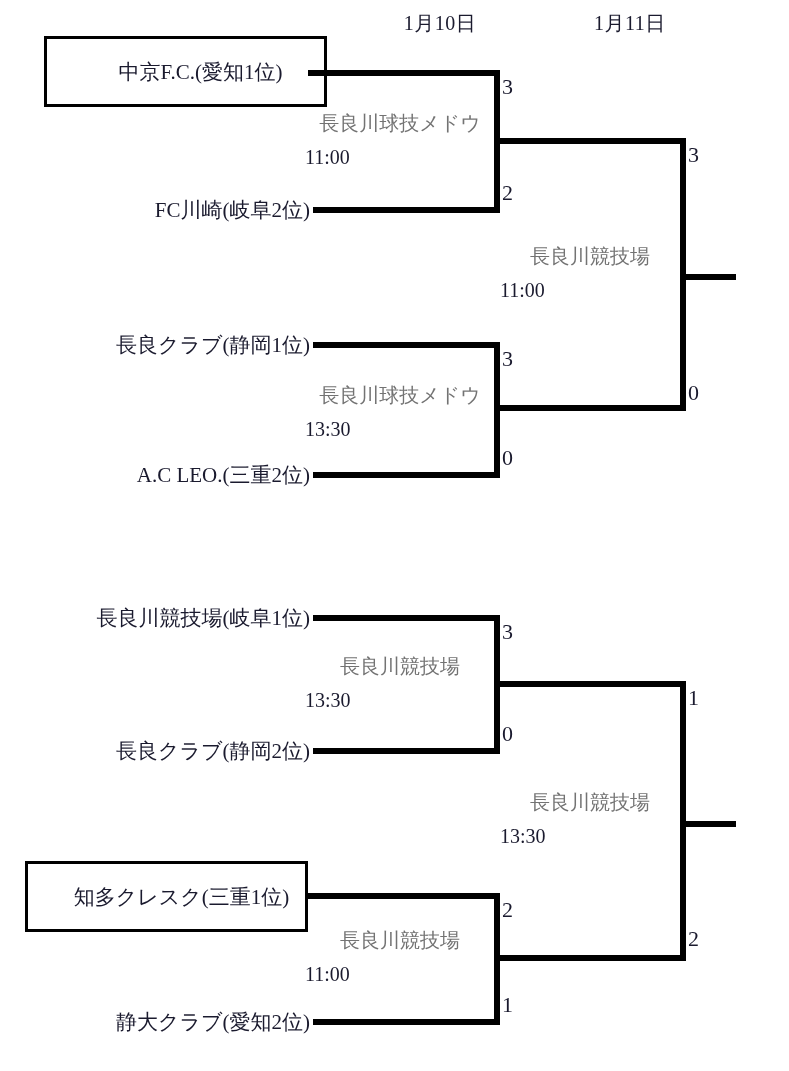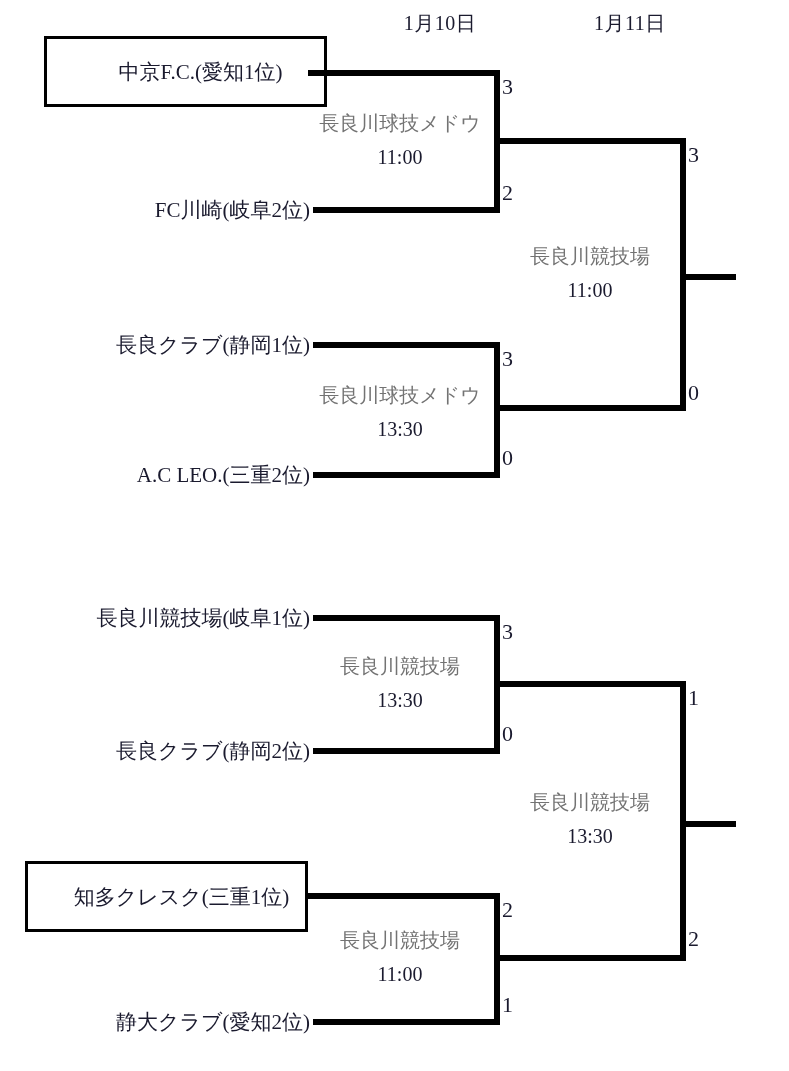--- a/index.html
+++ b/index.html
@@ -67,21 +67,21 @@
     font-size: 20px;
     color: #737373;
     white-space: nowrap;
     text-align: center;
   }
   .time-label {
     position: absolute;
     font-size: 20px;
     color: #1a1a2e;
     white-space: nowrap;
-    text-align: center;
+    text-align: left;
   }
   .score-label {
     position: absolute;
     font-size: 22px;
     color: #1a1a2e;
     white-space: nowrap;
     line-height: 1;
   }
   .out-label {
     position: absolute;

